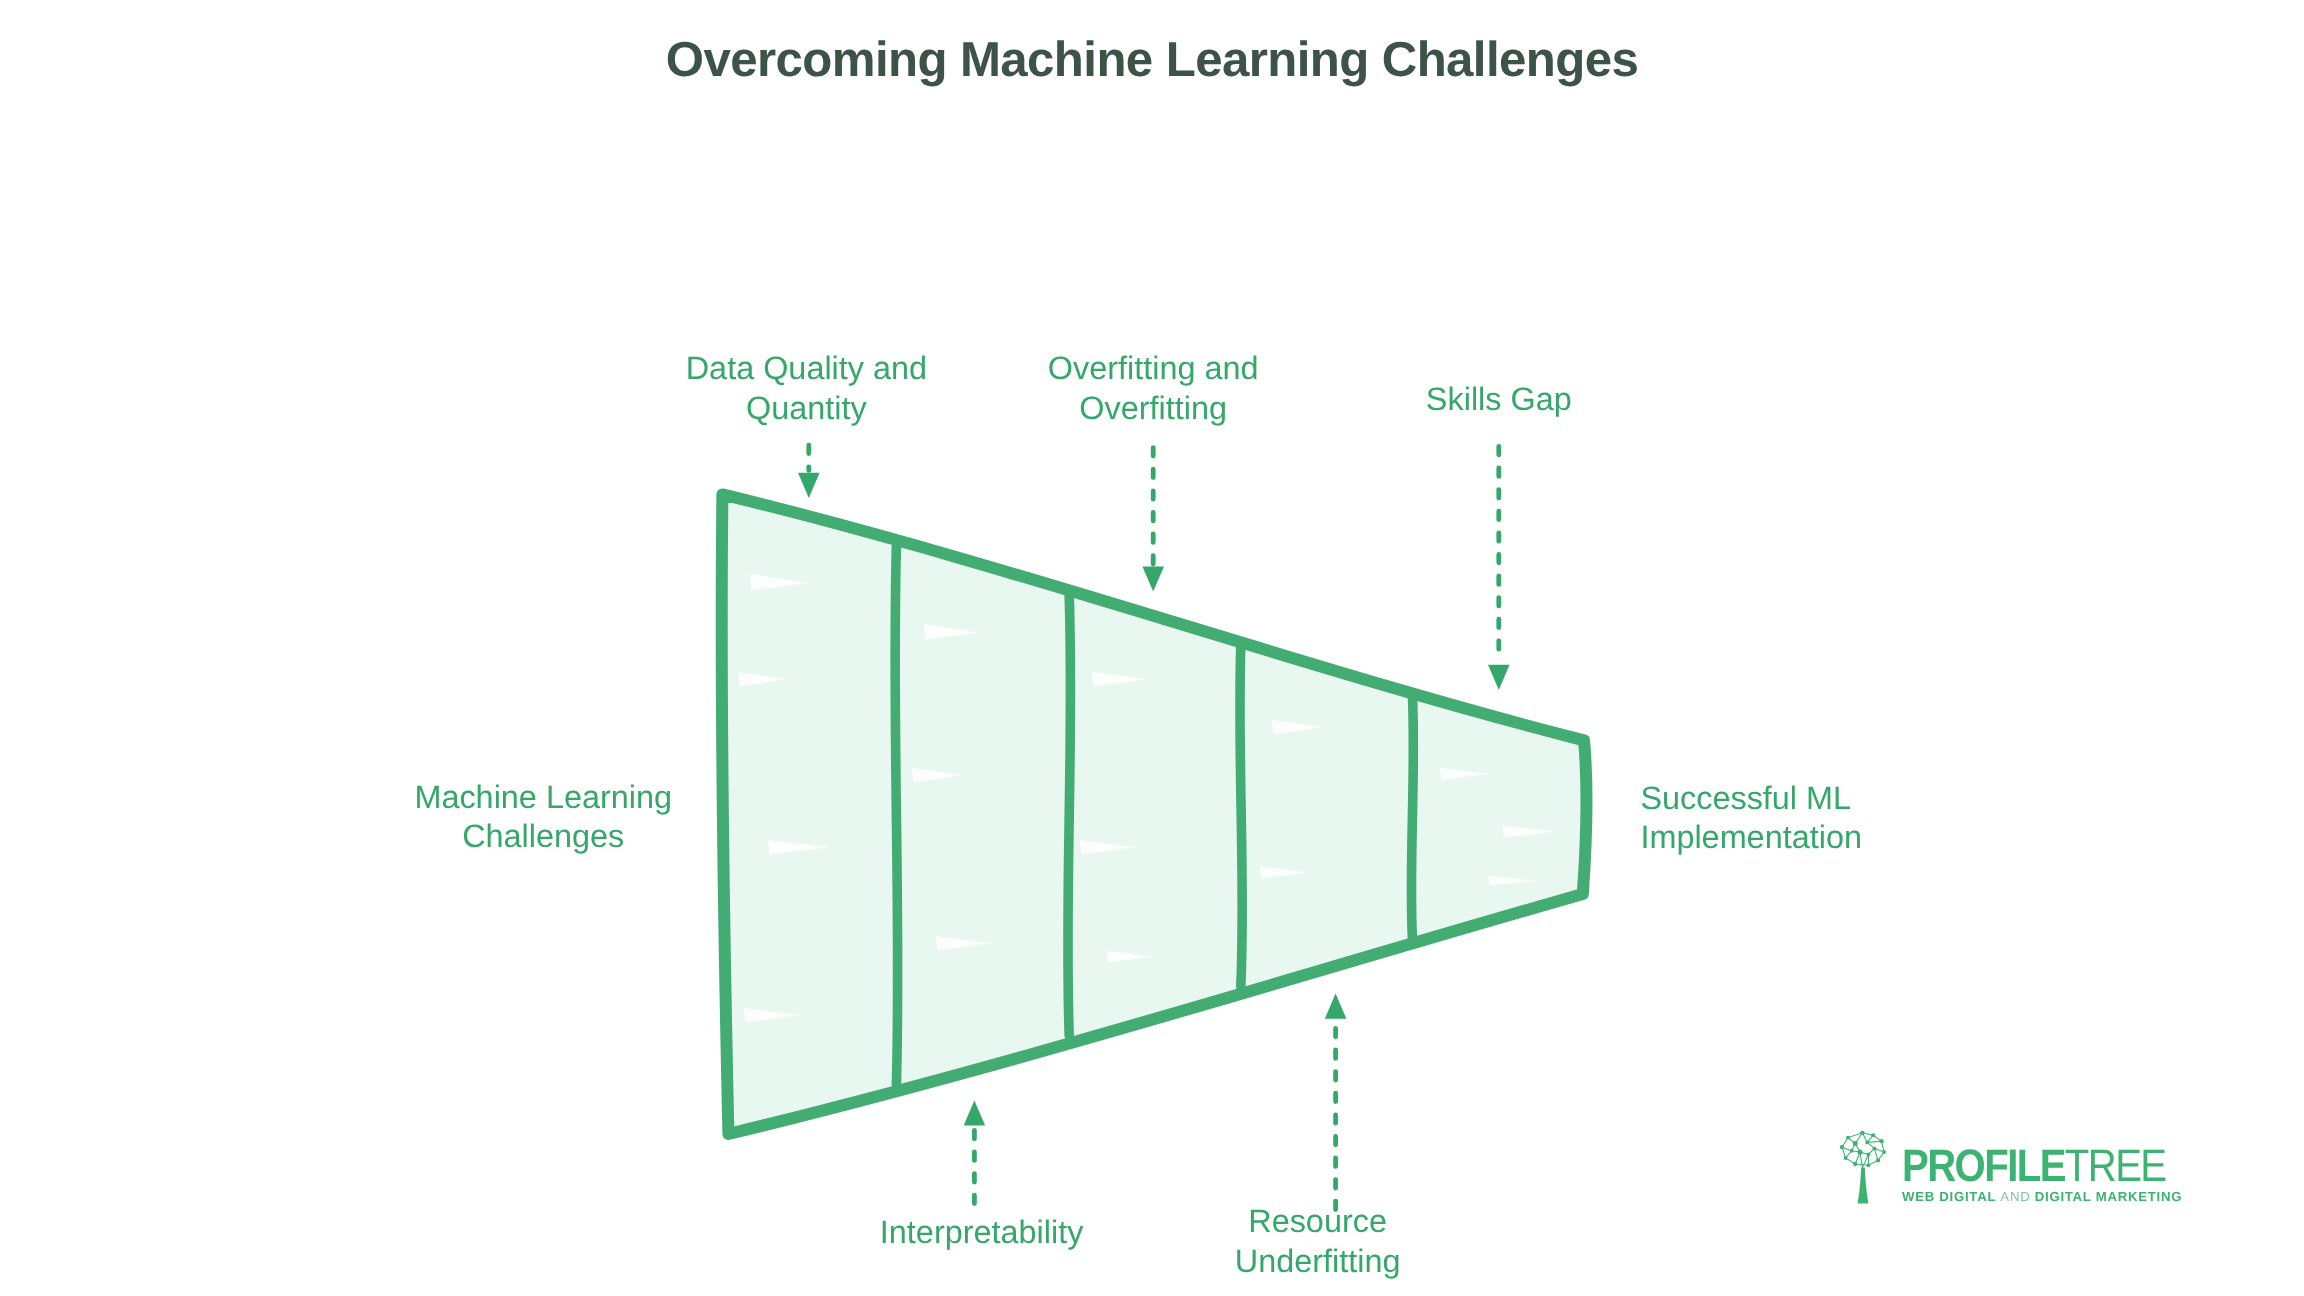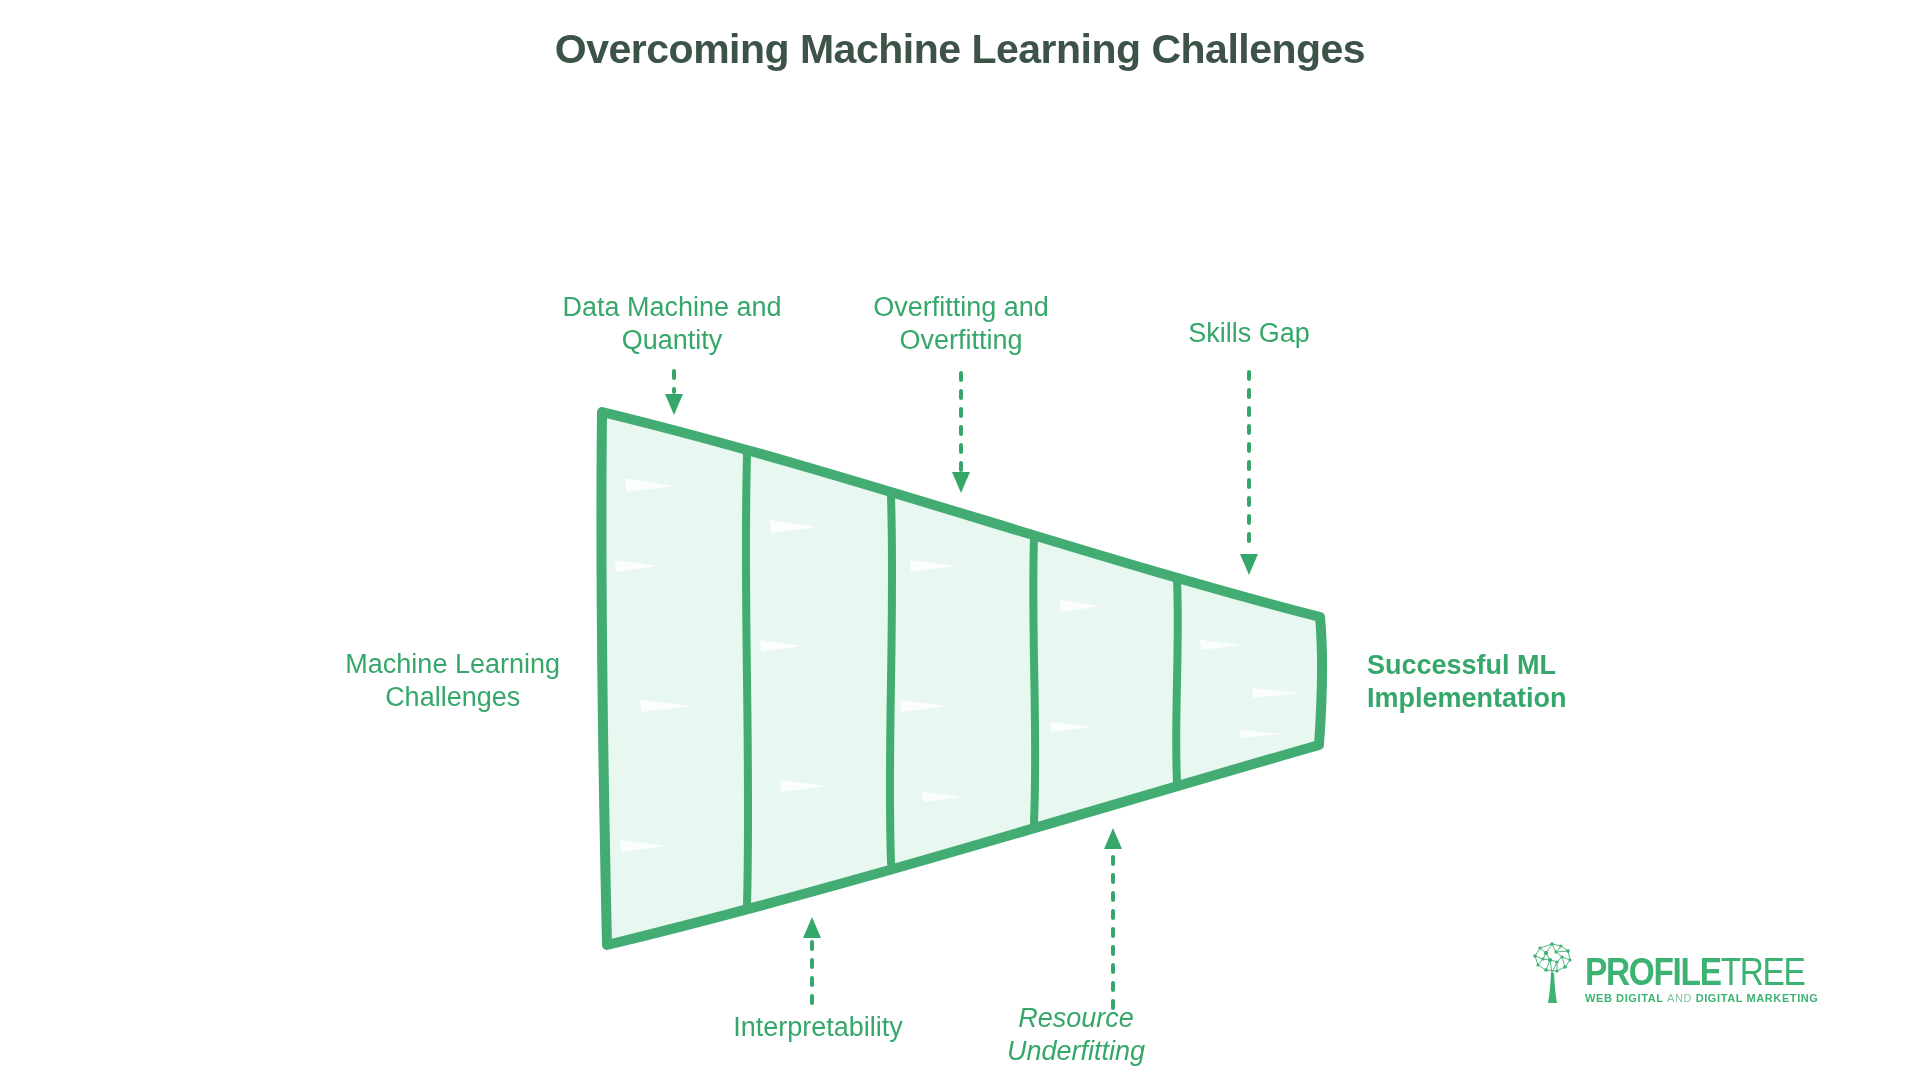--- a/index.html
+++ b/index.html
@@ -117,48 +117,48 @@
       <path class="arrow-line" d="M 812 1003 L 812 940"></path>
       <polygon class="arrow-head" points="803,938 821,938 812,917"></polygon>
     </g>
     <g>
       <path class="arrow-line" d="M 1113 1008 L 1113 851"></path>
       <polygon class="arrow-head" points="1104,849 1122,849 1113,828"></polygon>
     </g>
   </svg>
 
   <div class="callout" style="left:672px;top:291px;">
-    <div>Data Machine and</div>
+    <div>Data Quality and</div>
     <div>Quantity</div>
   </div>
 
   <div class="callout" style="left:961px;top:291px;">
     <div>Overfitting and</div>
     <div>Overfitting</div>
   </div>
 
   <div class="callout" style="left:1249px;top:317px;">
     <div>Skills Gap</div>
   </div>
 
   <div class="callout" style="left:818px;top:1011px;">
     <div>Interpretability</div>
   </div>
 
-  <div class="callout" style="left:1076px;top:1002px;font-style:italic;">
+  <div class="callout" style="left:1098px;top:1002px;">
     <div>Resource</div>
     <div>Underfitting</div>
   </div>
 
   <div class="callout side-left" style="right:1360px;top:648px;">
     <div>Machine Learning</div>
     <div>Challenges</div>
   </div>
 
-  <div class="callout side-right" style="left:1367px;top:649px;font-weight:bold;">
+  <div class="callout side-right" style="left:1367px;top:649px;">
     <div>Successful ML</div>
     <div>Implementation</div>
   </div>
 
   <div class="logo">
     <svg class="logo-tree" width="48" height="64" viewBox="0 0 48 64">
       <path class="trunk" d="M20 63 C22 52 22.5 42 23 33 L26 33 C26.5 42 27 52 29 63 Z"></path>
       <g fill="none" stroke-width="0.9">
         <path d="M24 4 L33 6 L40 11 L42 20 L37 27 L29 31 L18 30 L10 25 L7 16 L12 8 Z"></path>
         <path d="M24 4 L18 13 L12 8 M24 4 L28 12 L33 6 M28 12 L40 11 M28 12 L34 17 L42 20 M34 17 L37 27 M34 17 L29 22 L29 31 M29 22 L22 20 L18 13 M22 20 L18 30 M22 20 L15 19 L10 25 M15 19 L7 16 M15 19 L18 13 M29 22 L24 33 M22 20 L24 33"></path>

